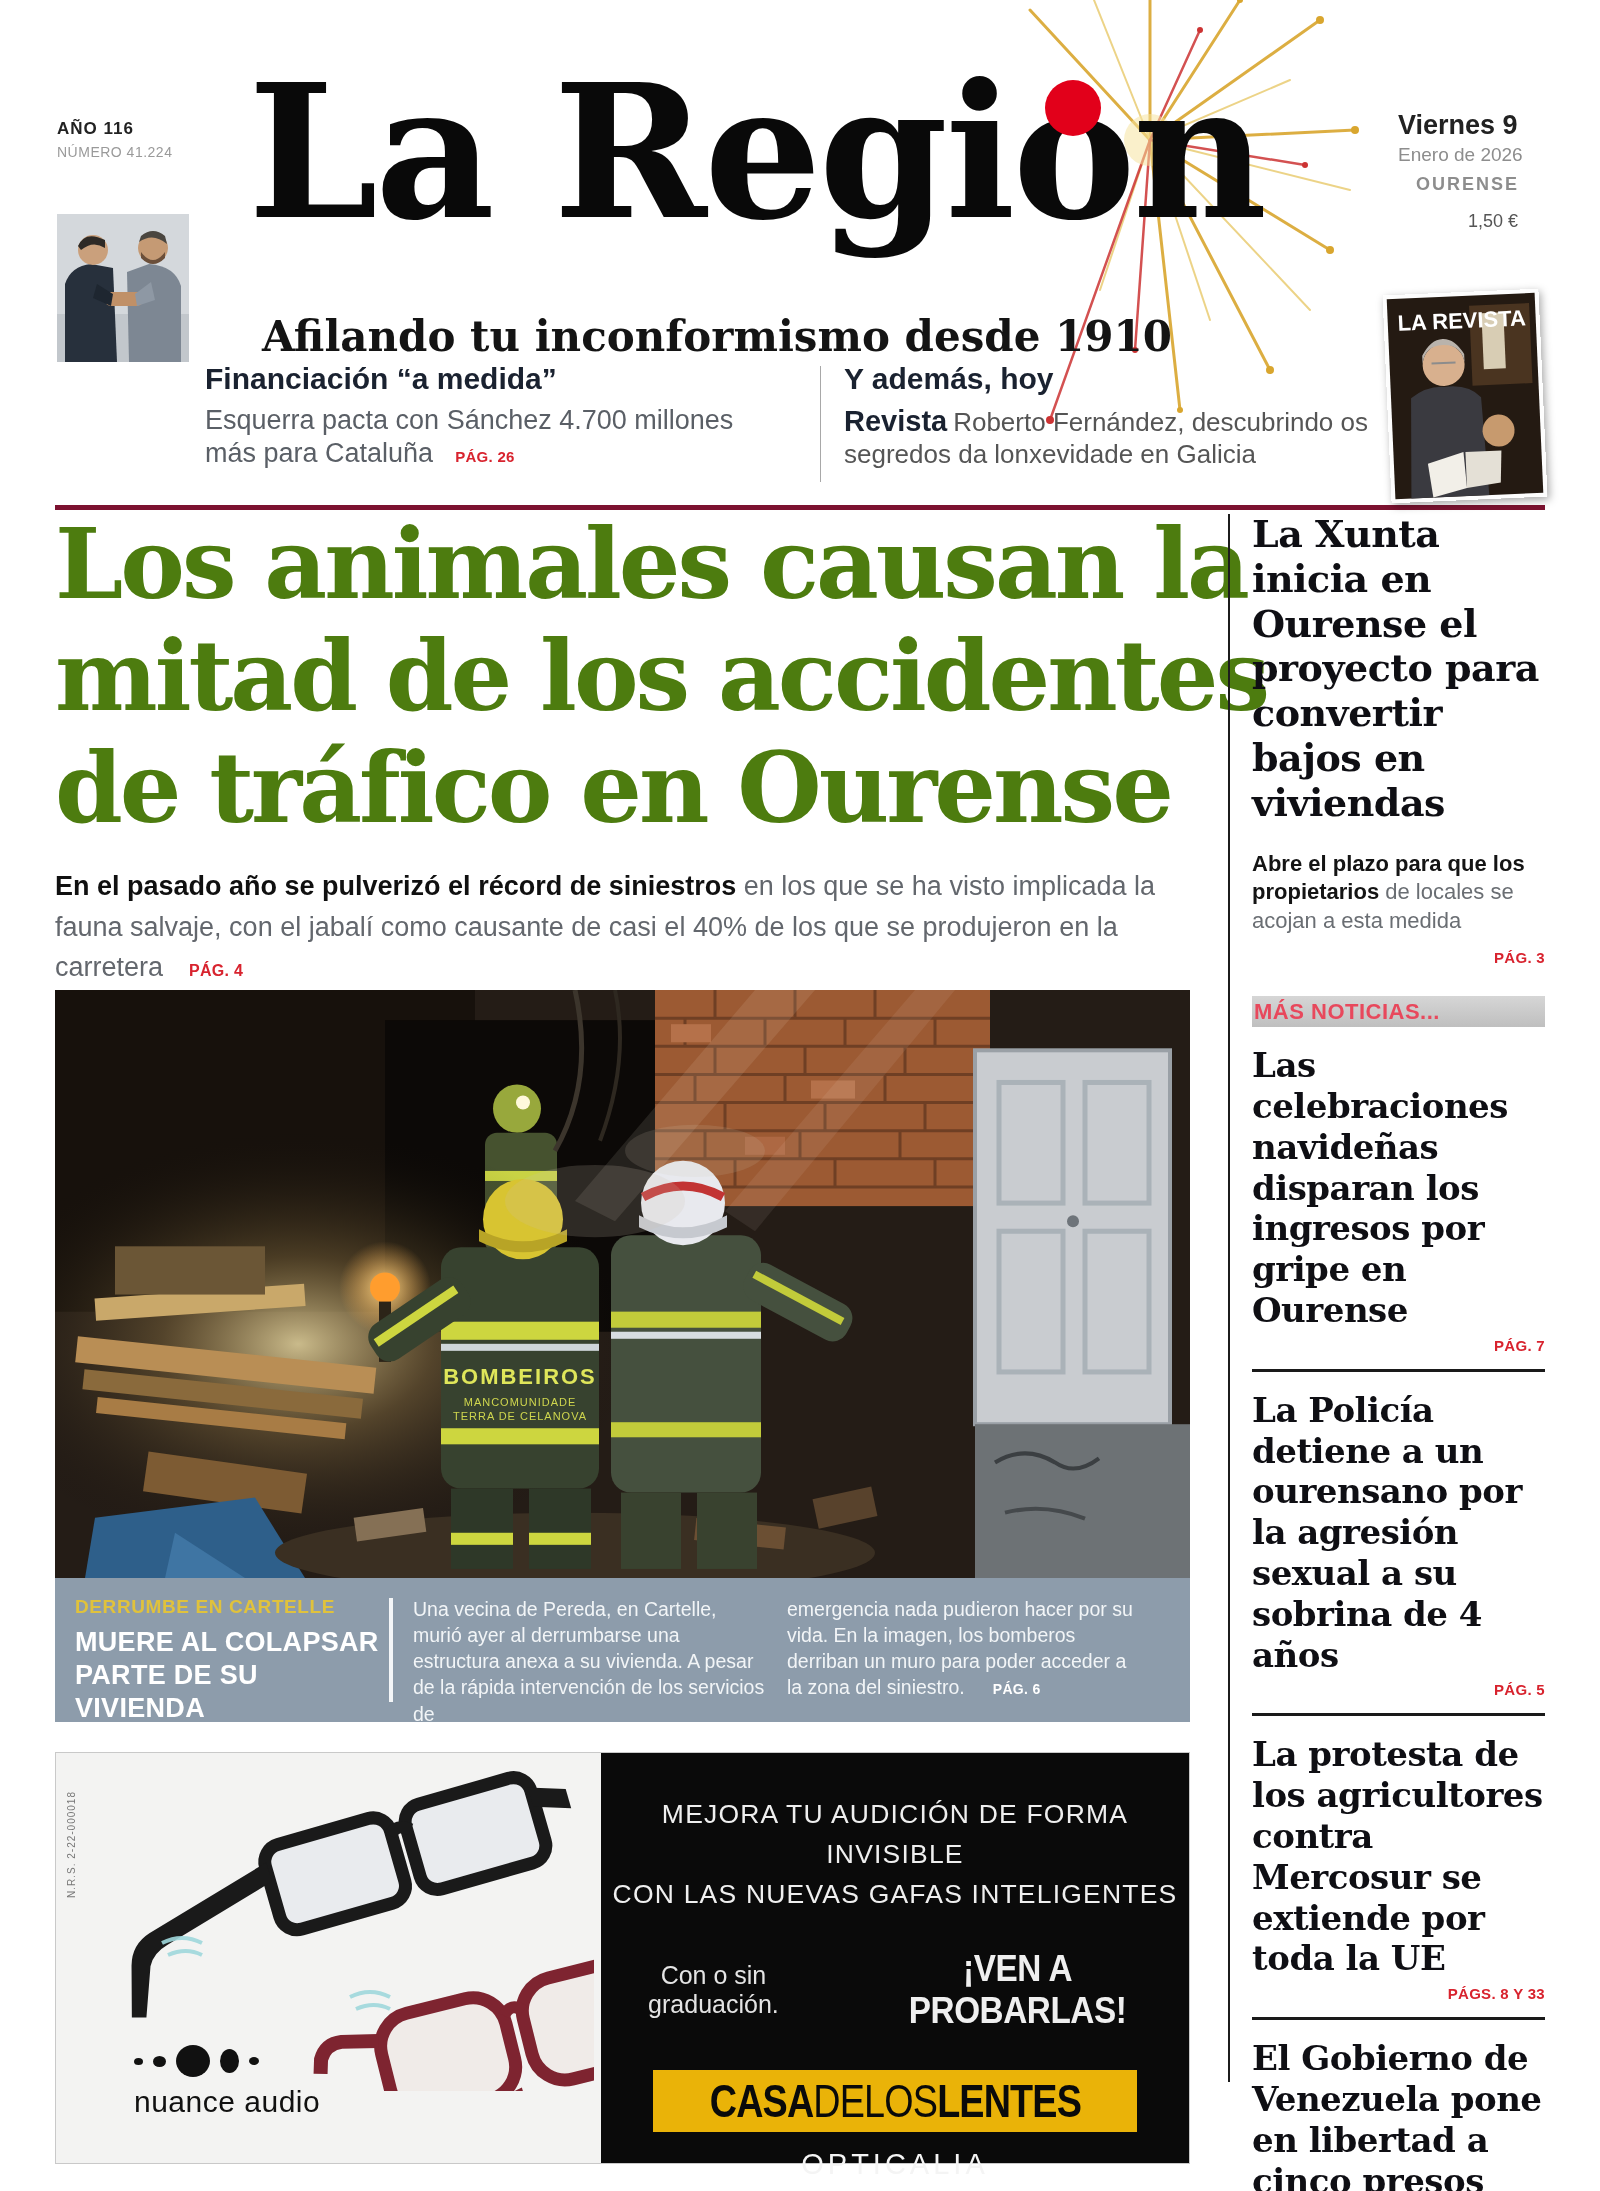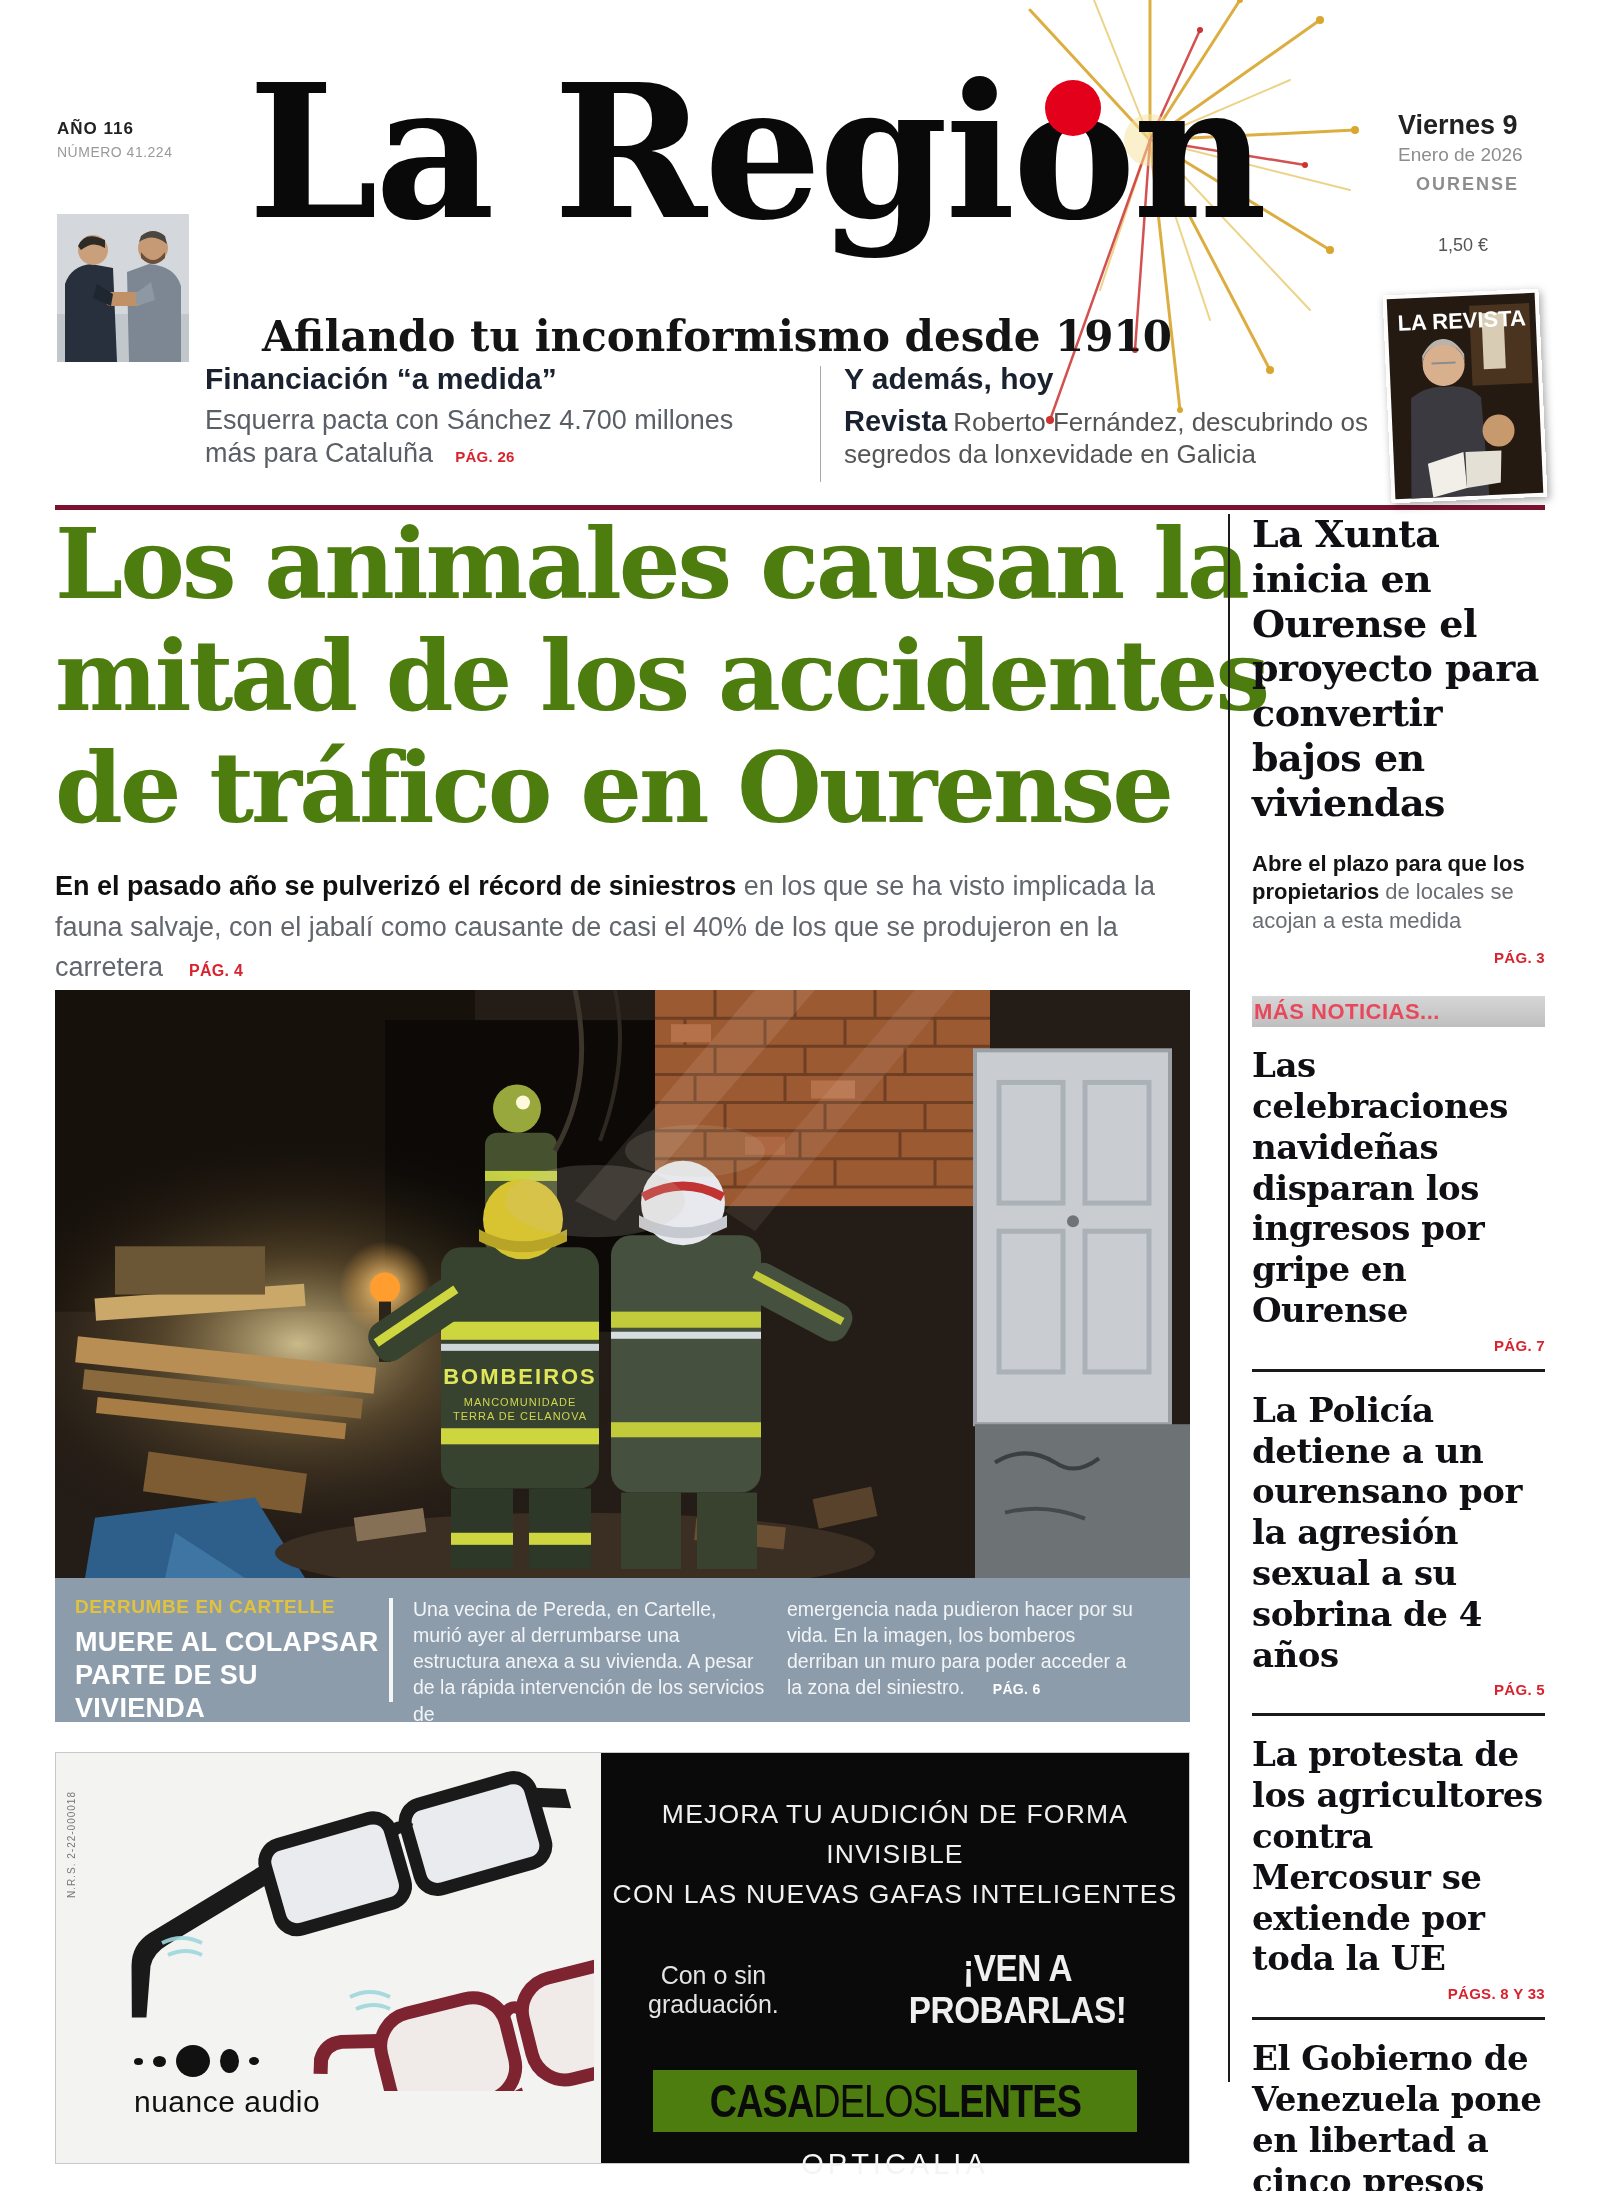--- a/index.html
+++ b/index.html
@@ -8,21 +8,21 @@
   .serif{font-family:"DejaVu Serif","Liberation Serif",serif;}
 
   
   .issue-left{position:absolute;left:57px;top:116px;line-height:1.5;}
   .issue-left .anio{font-size:17px;font-weight:bold;letter-spacing:1px;color:#222;}
   .issue-left .numero{font-size:14px;color:#9a9a9a;letter-spacing:.5px;}
   .issue-right{position:absolute;left:1398px;top:110px;width:150px;}
   .issue-right .weekday{font-size:27px;font-weight:bold;color:#222;}
   .issue-right .month{font-size:19px;color:#8d8d8d;margin-top:3px;}
   .issue-right .city{font-size:18px;font-weight:bold;color:#8d8d8d;letter-spacing:2px;margin-top:8px;margin-left:18px;}
-  .issue-right .price{font-size:18px;color:#555;margin-top:40px;margin-left:40px;}
+  .issue-right .price{font-size:18px;color:#555;margin-top:16px;margin-left:40px;text-align:center;}
 
   #sparkler{position:absolute;left:850px;top:-10px;width:520px;height:500px;z-index:1;pointer-events:none;}
 
   .masthead{position:absolute;left:248px;top:58px;z-index:2;font-size:185px;line-height:1.02;
             font-weight:bold;letter-spacing:-3px;color:#090909;white-space:nowrap;}
   .o-wrap{position:relative;display:inline-block;}
   .red-dot{position:absolute;width:56px;height:56px;border-radius:50%;background:#e2001a;
            top:22px;left:50%;transform:translateX(-50%);z-index:3;}
   .tagline{position:absolute;left:262px;top:312px;z-index:2;font-size:42px;font-weight:bold;color:#141414;}
 
@@ -75,21 +75,21 @@
   .nuance-dots i{display:block;border-radius:50%;background:#111;}
   .nd1{width:9px;height:7px;} .nd2{width:13px;height:11px;} .nd3{width:34px;height:32px;}
   .nd4{width:19px;height:24px;border-radius:46%;} .nd5{width:10px;height:8px;}
   .nuance-name{font-size:30px;color:#111;margin-top:6px;letter-spacing:.5px;}
   .ad-right{position:relative;flex:1;background:#0a0a0a;color:#efefef;text-align:center;
             box-sizing:border-box;padding-top:42px;}
   .ad-line{font-size:26.5px;letter-spacing:1.2px;line-height:1.5;}
   .ad-tagrow{margin-top:34px;display:flex;justify-content:center;align-items:center;gap:20px;}
   .ad-tag-reg{font-size:25px;color:#e4e4e4;}
   .ad-tag-bold{font-size:37px;font-weight:bold;display:inline-block;transform:scaleX(.9);letter-spacing:-.5px;}
-  .store-box{display:inline-block;background:#4d7c0f;color:#0a0a0a;margin-top:38px;padding:4px 16px;}
+  .store-box{display:inline-block;background:#eab308;color:#0a0a0a;margin-top:38px;padding:4px 16px;}
   .store-inner{display:inline-block;transform:scaleX(.82);transform-origin:center;white-space:nowrap;
                font-size:46px;letter-spacing:-1px;}
   .store-inner .b{font-weight:bold;}
   .opticalia{margin-top:16px;font-size:29px;letter-spacing:4px;color:#f4f4f4;}
 
   
   .col-divider{position:absolute;left:1228px;top:514px;width:2px;height:1568px;background:#1c1c1c;}
   .sidebar{position:absolute;left:1252px;top:512px;width:293px;}
   .sb-headline{font-size:38px;font-weight:bold;line-height:1.18;color:#0f0f14;letter-spacing:-.5px;}
   .sb-sub{margin-top:24px;font-size:22px;line-height:1.3;}

